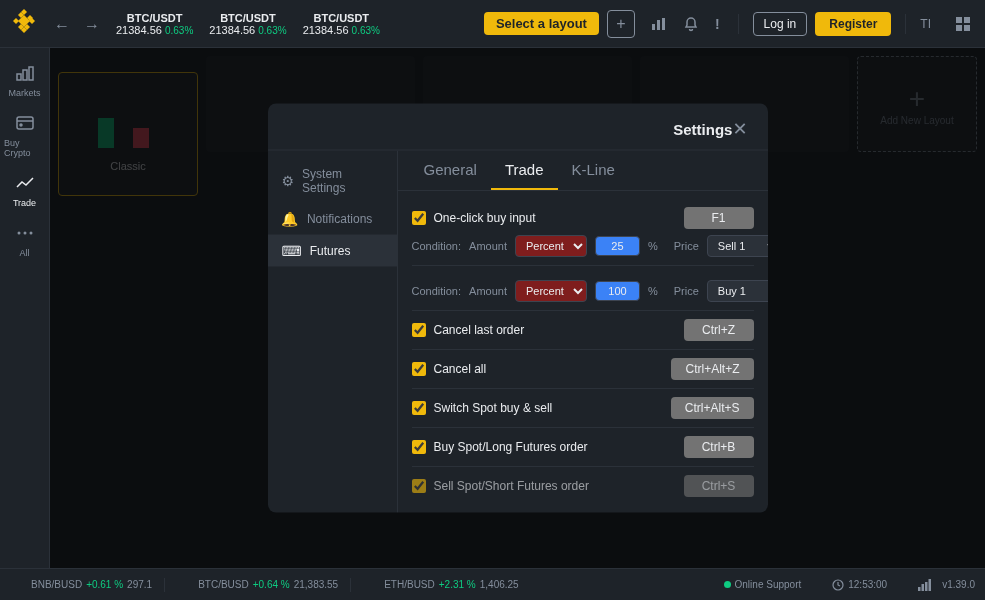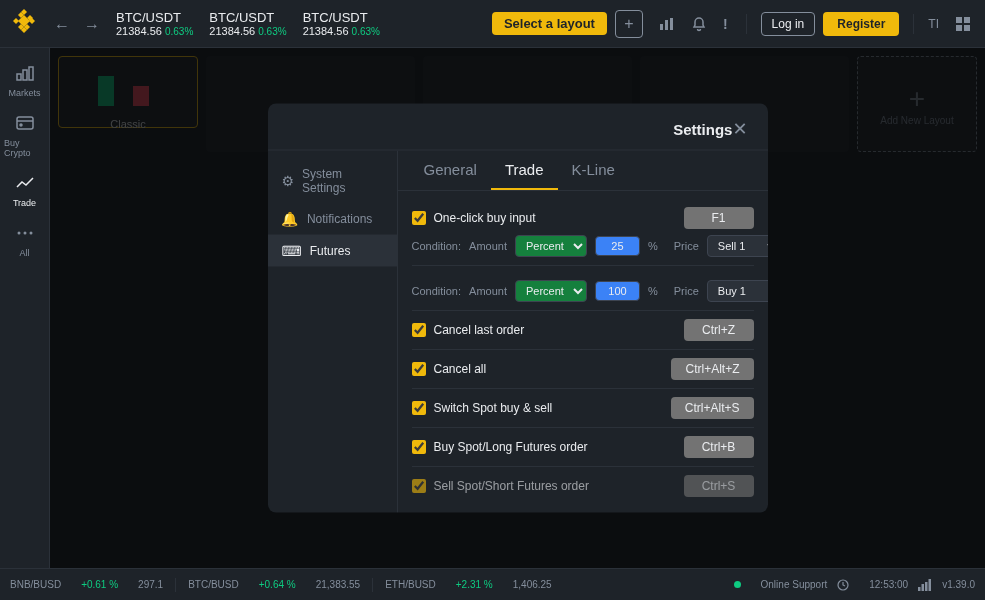--- a/index.html
+++ b/index.html
@@ -47,21 +47,21 @@
     .ticker-bar {
       display: flex;
       gap: 16px;
       flex: 1;
     }
     .ticker-item {
       display: flex;
       flex-direction: column;
       font-size: 11px;
     }
-    .ticker-symbol { color: #eaecef; font-weight: normal; font-size: 13px; }
+    .ticker-symbol { color: #eaecef; font-weight: bold; font-size: 11px; text-align: center; }
     .ticker-price { color: #eaecef; font-size: 11px; }
     .ticker-change { color: #0ecb81; font-size: 10px; }
 
     
     .layout-label-area {
       display: flex;
       align-items: center;
       background: #f0b90b;
       border-radius: 4px;
       padding: 4px 12px;
@@ -122,21 +122,21 @@
     }
     .nav-divider {
       width: 1px;
       height: 20px;
       background: #2b3139;
       margin: 0 6px;
     }
     .ti-label {
       font-size: 12px;
       color: #848e9c;
-      margin-right: 4px;
+      margin-right: 12px;
     }
     .grid-icon {
       color: #848e9c;
       font-size: 14px;
     }
 
     
     .main-area {
       display: flex;
       height: calc(600px - 48px - 32px);
@@ -371,21 +371,21 @@
     }
     .expanded-condition {
       display: flex;
       align-items: center;
       gap: 8px;
       margin-top: 6px;
       font-size: 11px;
       color: #848e9c;
     }
     .condition-select {
-      background: #15803d;
+      background: #7f1d1d;
       border: 1px solid #3d4450;
       border-radius: 4px;
       color: #eaecef;
       padding: 3px 6px;
       font-size: 11px;
       cursor: pointer;
     }
     .condition-input {
       background: #3b82f6;
       border: 1px solid #3d4450;
@@ -420,21 +420,22 @@
       font-size: 10px;
       color: #848e9c;
       position: absolute;
       bottom: 0;
       left: 0;
       right: 0;
     }
     .status-item {
       display: flex;
       align-items: center;
-      gap: 20px;
+      gap: 4px;
+      margin-left: 21px;
     }
     .status-green { color: #0ecb81; }
     .status-divider {
       width: 1px;
       height: 14px;
       background: #2b3139;
     }
     .status-right {
       margin-left: auto;
       display: flex;
@@ -597,21 +598,21 @@
             <circle cx="15" cy="9" r="1.5"></circle>
           </svg>
       </span>
       <span>All</span>
     </div>
   </div>
 
   <div class="content-area">
 
     <div class="layout-cards-bg">
-      <div class="layout-card active-card classic-card" style="flex:0 0 140px; height: 72px;">
+      <div class="layout-card active-card classic-card" style="flex:0 0 140px; height: 124px; margin-top: 16px;">
         <div>
           <div class="classic-chart-preview">
             <div class="bar-green"></div>
             <div class="bar-red"></div>
           </div>
           <div style="color:#eaecef; font-size:11px; margin-top:4px;">Classic</div>
         </div>
       </div>
       <div class="layout-card" style="height:96px;"></div>
       <div class="layout-card" style="height:96px;"></div>

